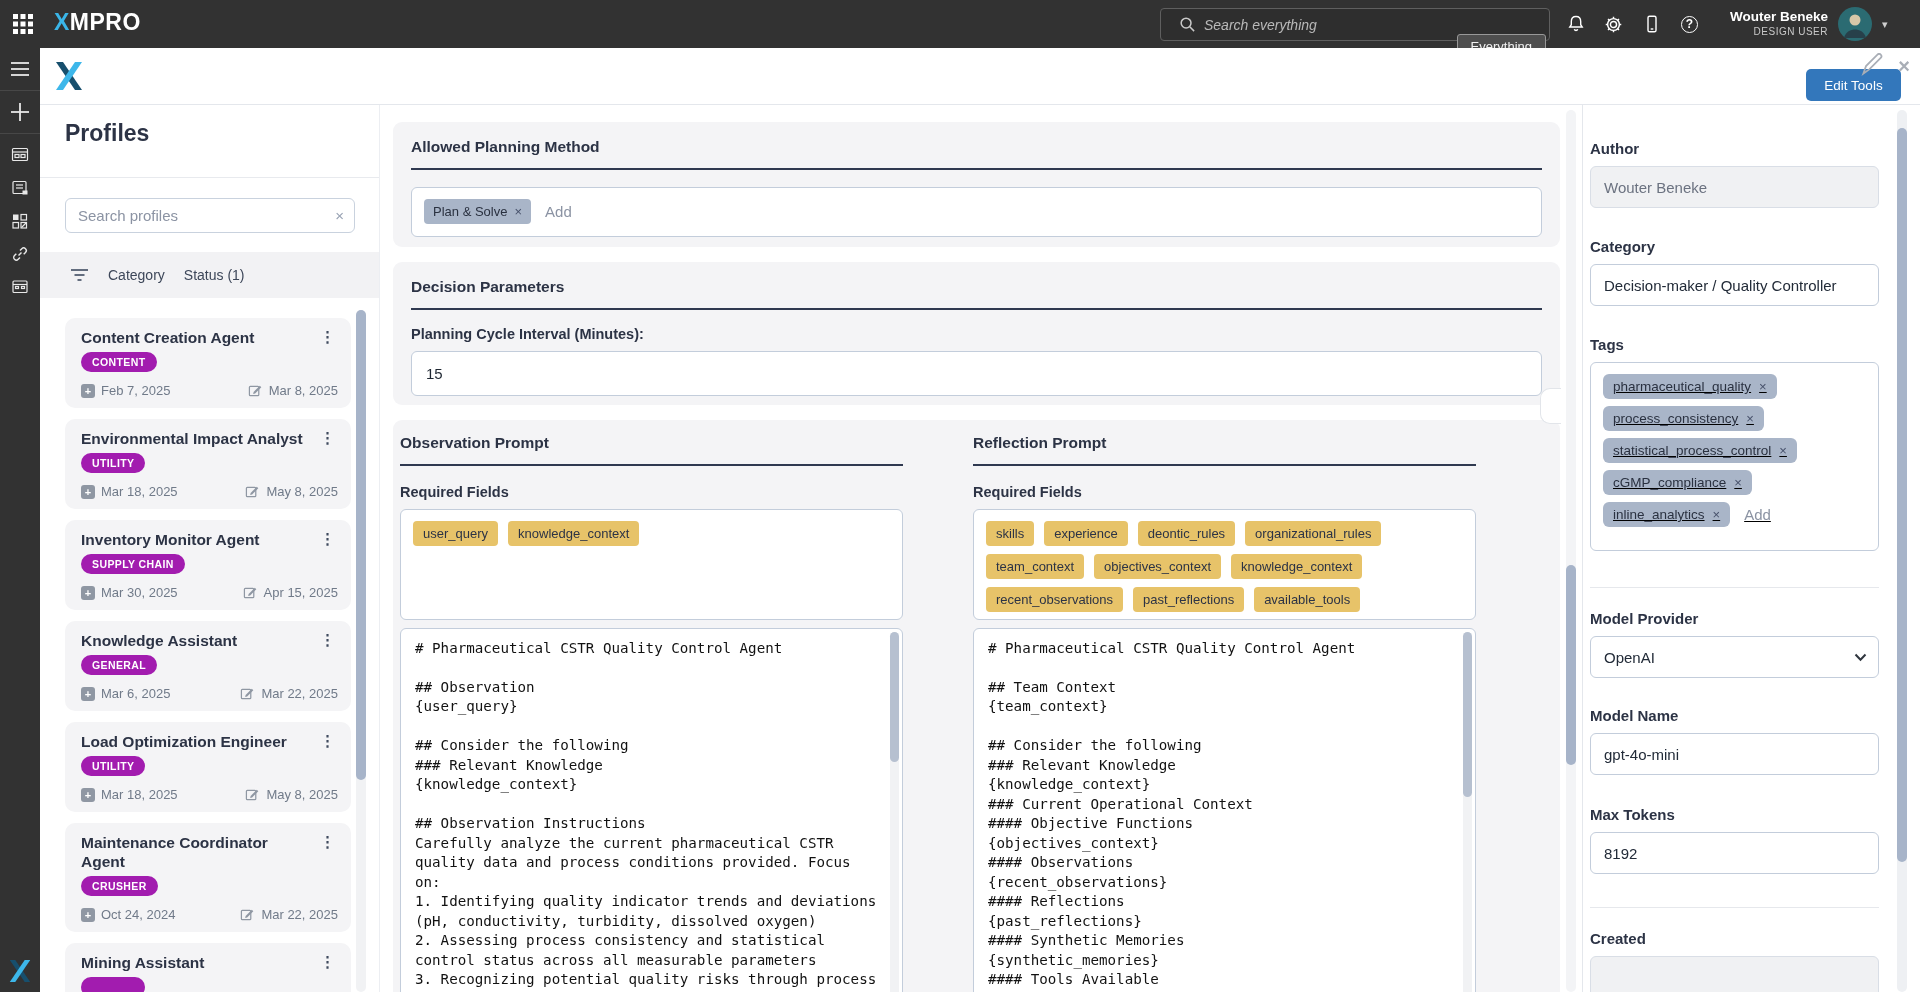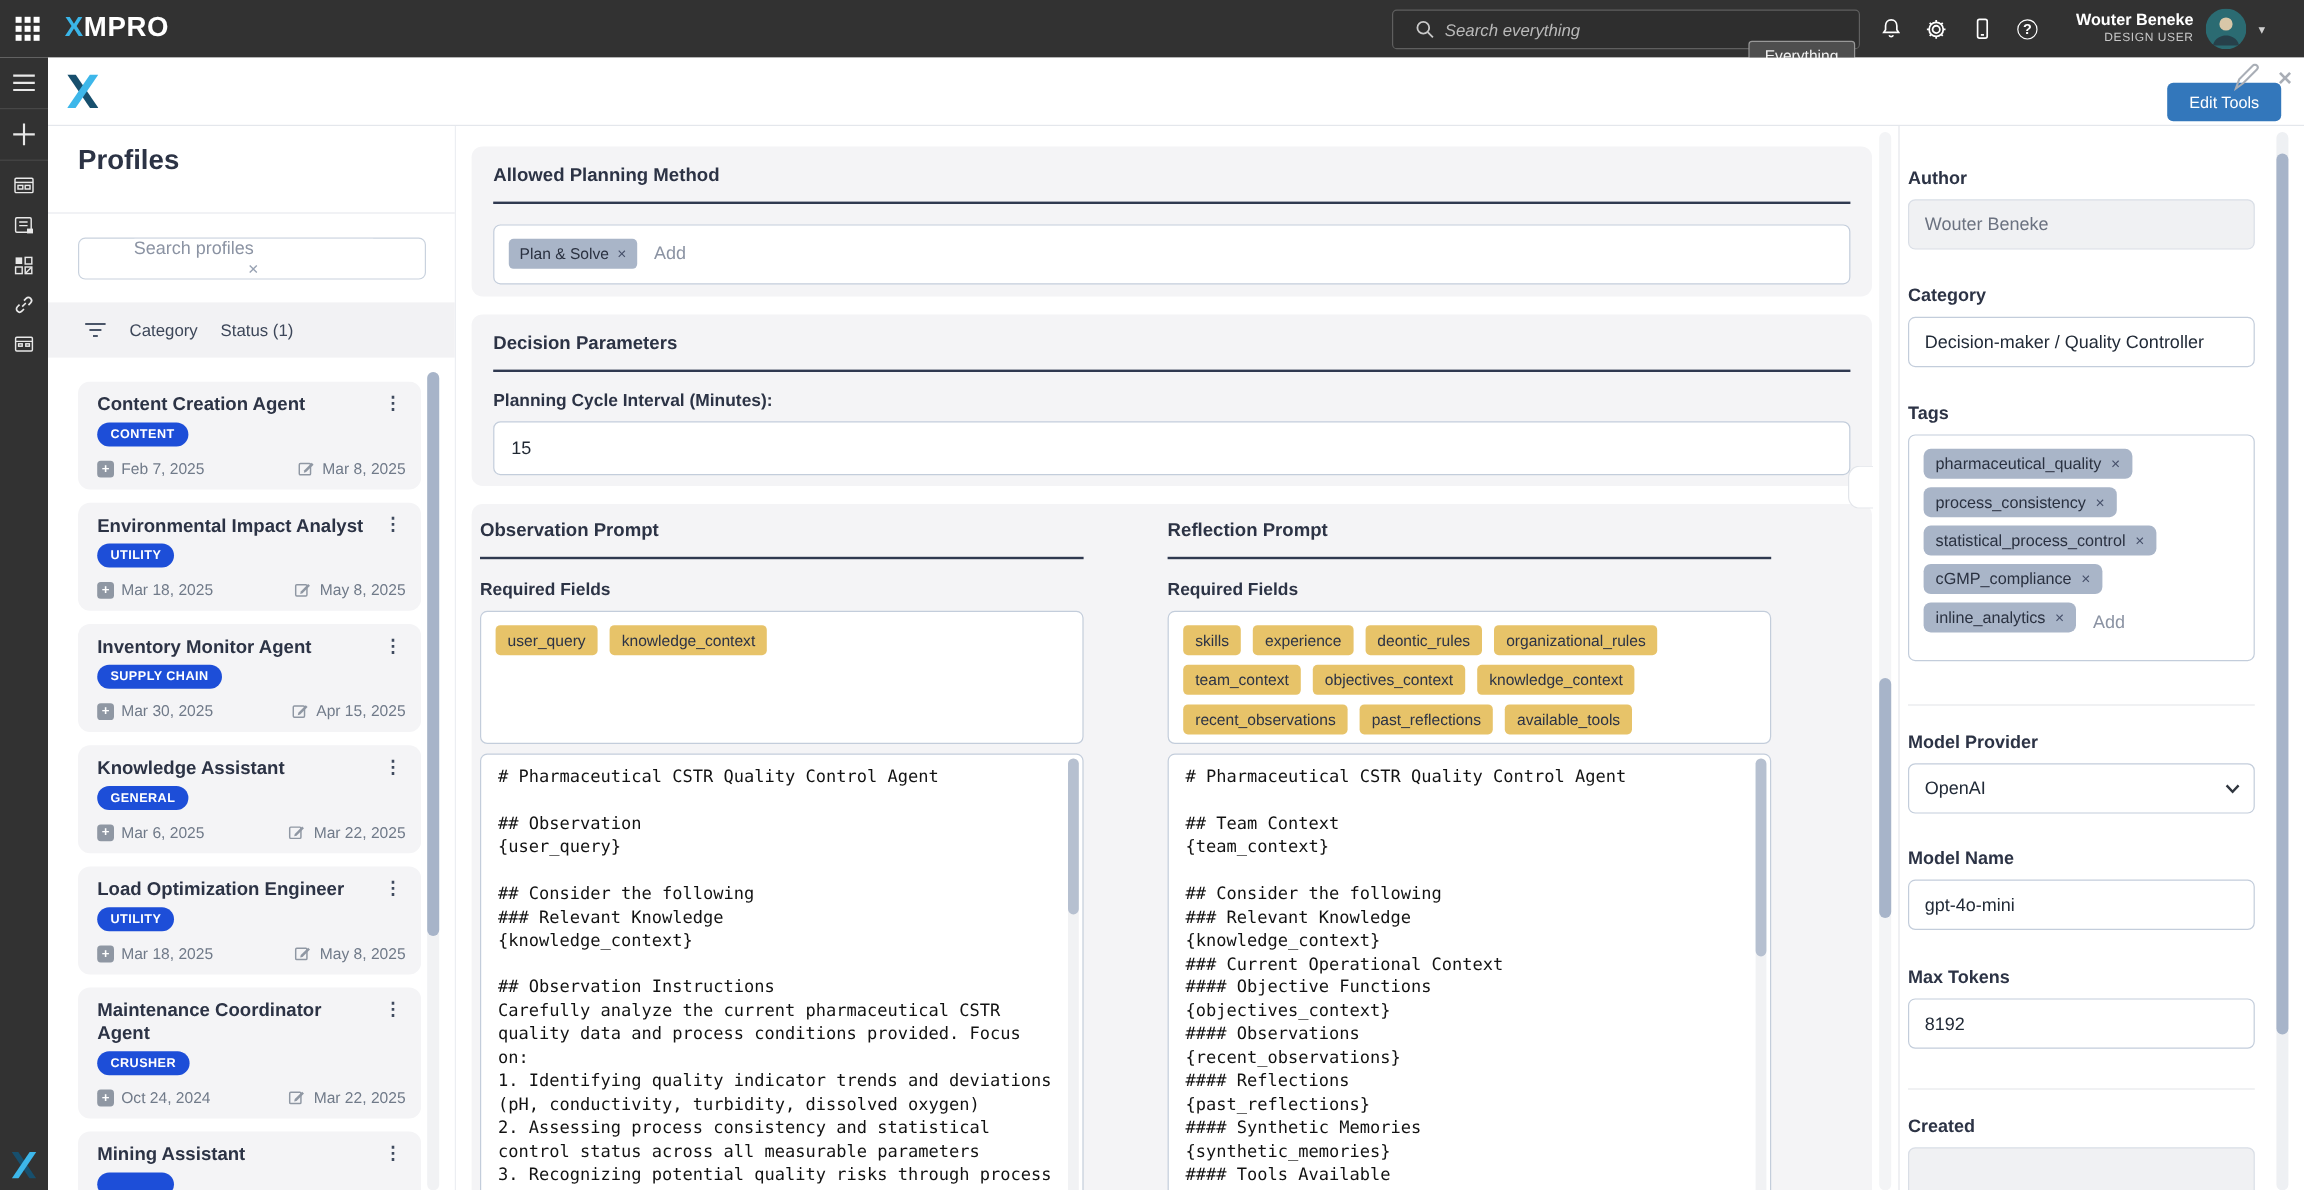--- a/index.html
+++ b/index.html
@@ -38,32 +38,32 @@
   .mh-sep{font-size:15px;font-weight:700;}
   .mh-name{font-size:17px;font-weight:700;}
   .edit-tools{position:absolute;right:19px;top:21px;width:95px;height:32px;background:#3377bb;color:#fff;border:none;border-radius:5px;font-size:13.5px;cursor:pointer;font-family:"Liberation Sans",sans-serif;z-index:1;}
   .corner-pencil{position:absolute;right:36px;top:5px;z-index:2;cursor:pointer;}
   .corner-close{position:absolute;right:10px;top:7px;z-index:2;color:#a9aeb6;font-size:20px;font-weight:700;cursor:pointer;}
 
   
   .profiles{position:absolute;left:40px;top:105px;width:340px;height:887px;background:#fff;border-right:1px solid #eceef2;}
   .p-title{position:absolute;left:25px;top:15px;font-size:23px;font-weight:700;color:#2c3345;}
   .p-hr{position:absolute;left:0;top:72px;width:339px;height:1px;background:#e8eaee;}
-  .p-search{position:absolute;left:25px;top:93px;width:290px;height:35px;border:1px solid #c9d2de;border-radius:6px;display:flex;align-items:center;padding:0 10px 0 12px;flex-direction:column;}
+  .p-search{position:absolute;left:25px;top:93px;width:290px;height:35px;border:1px solid #c9d2de;border-radius:6px;display:flex;align-items:center;padding:0 10px 0 12px;}
   .p-search input{flex:1;border:none;outline:none;font-size:15px;color:#333;font-family:"Liberation Sans",sans-serif;}
   .p-search input::placeholder{color:#8b93a3;}
   .p-search .clr{color:#98a2b3;font-size:15px;cursor:pointer;}
   .filterbar{position:absolute;left:0;top:147px;width:339px;height:46px;background:#f2f2f4;display:flex;align-items:center;padding-left:30px;gap:19px;}
   .filterbar .flabel{font-size:14px;color:#3d4759;cursor:pointer;}
   .plist{position:absolute;left:25px;top:213px;width:286px;height:674px;overflow:hidden;}
   .pcard{background:#f4f4f6;border-radius:10px;padding:10px 13px 10px 16px;margin-bottom:11px;cursor:pointer;}
   .pcard-head{display:flex;justify-content:space-between;align-items:flex-start;}
   .pcard-title{font-size:15.5px;font-weight:700;color:#2c3345;line-height:19px;max-width:225px;}
   .kebab{color:#3f4a5e;font-size:15px;font-weight:700;line-height:17px;padding:0 3px;cursor:pointer;}
-  .pbadge{display:inline-block;background:#1d4ed8;color:#fff;font-size:10.5px;font-weight:700;letter-spacing:.4px;padding:4px 11px;border-radius:10px;margin-top:5px;min-height:10px;}
+  .pbadge{display:inline-block;background:#a21caf;color:#fff;font-size:10.5px;font-weight:700;letter-spacing:.4px;padding:4px 11px;border-radius:10px;margin-top:5px;min-height:10px;}
   .pbadge.empty{min-width:64px;height:20px;}
   .pdates{display:flex;justify-content:space-between;margin-top:11px;font-size:13px;color:#707a89;align-items:center;}
   .pdate{display:flex;align-items:center;gap:6px;}
   .ic-created{width:14px;height:14px;background:#8f97a3;border-radius:3px;color:#fff;font-size:11px;font-weight:700;display:flex;align-items:center;justify-content:center;line-height:14px;}
   .pscroll{position:absolute;left:316px;top:205px;bottom:0;width:10px;background:#f1f2f4;border-radius:5px;}
   .pscroll .thumb{position:absolute;left:0;top:0;width:10px;height:470px;background:#a7b4c9;border-radius:5px;cursor:pointer;}
 
   
   .main{position:absolute;left:380px;top:105px;width:1202px;height:887px;background:#fff;overflow:hidden;}
   .card{position:absolute;left:13px;width:1167px;background:#f4f4f6;border-radius:9px;}
@@ -92,21 +92,21 @@
   .mscroll .thumb{position:absolute;left:0;top:455px;width:10px;height:200px;background:#a7b4c9;border-radius:5px;cursor:pointer;}
   .collapse-handle{position:absolute;left:1160px;top:283px;width:21px;height:36px;background:#fff;border:1px solid #e2e5ea;border-right:none;border-radius:10px 0 0 10px;cursor:pointer;}
 
   
   .rightbar{position:absolute;left:1582px;top:105px;width:338px;height:887px;background:#fff;border-left:1px solid #e4e7ec;padding:35px 0 0 7px;}
   .rb-label{font-size:15px;font-weight:700;color:#2c3345;margin-bottom:9px;}
   .rb-input{width:289px;height:42px;border:1px solid #c3cddb;border-radius:6px;padding:0 13px;font-size:15px;color:#222b38;background:#fff;outline:none;font-family:"Liberation Sans",sans-serif;display:block;}
   .rb-input:disabled{background:#f0f1f3;border-color:#d9dee6;color:#6b7280;}
   .rb-gap30{height:30px;} .rb-gap29{height:29px;} .rb-gap31{height:31px;}
   .tagbox{width:289px;height:189px;border:1px solid #c3cddb;border-radius:6px;padding:11px 12px;overflow:hidden;}
-  .tagrow{margin-bottom:7px;display:flex;align-items:flex-end;gap:14px;}
+  .tagrow{margin-bottom:7px;display:flex;align-items:center;gap:14px;text-decoration:underline;}
   .rtag{background:#a9b5c8;color:#2a3140;font-size:13.5px;padding:5px 10px;border-radius:6px;display:inline-flex;align-items:center;gap:8px;width:fit-content;}
   .rb-hr{width:289px;height:1px;background:#e6e8ec;margin:36px 0 22px 0;}
   .rb-hr2{width:289px;height:1px;background:#e6e8ec;margin:33px 0 22px 0;}
   .rb-select{width:289px;height:42px;border:1px solid #c3cddb;border-radius:6px;padding:0 11px 0 13px;font-size:15px;color:#222b38;background:#fff;display:flex;align-items:center;justify-content:space-between;cursor:pointer;}
   .rb-created{height:47px;}
   .rbscroll{position:absolute;right:13px;top:5px;bottom:0;width:10px;background:#eef0f3;border-radius:5px;}
   .rbscroll .thumb{position:absolute;left:0;top:18px;width:10px;height:734px;background:#a7b4c9;border-radius:5px;cursor:pointer;}
 </style>
 </head>
 <body>

